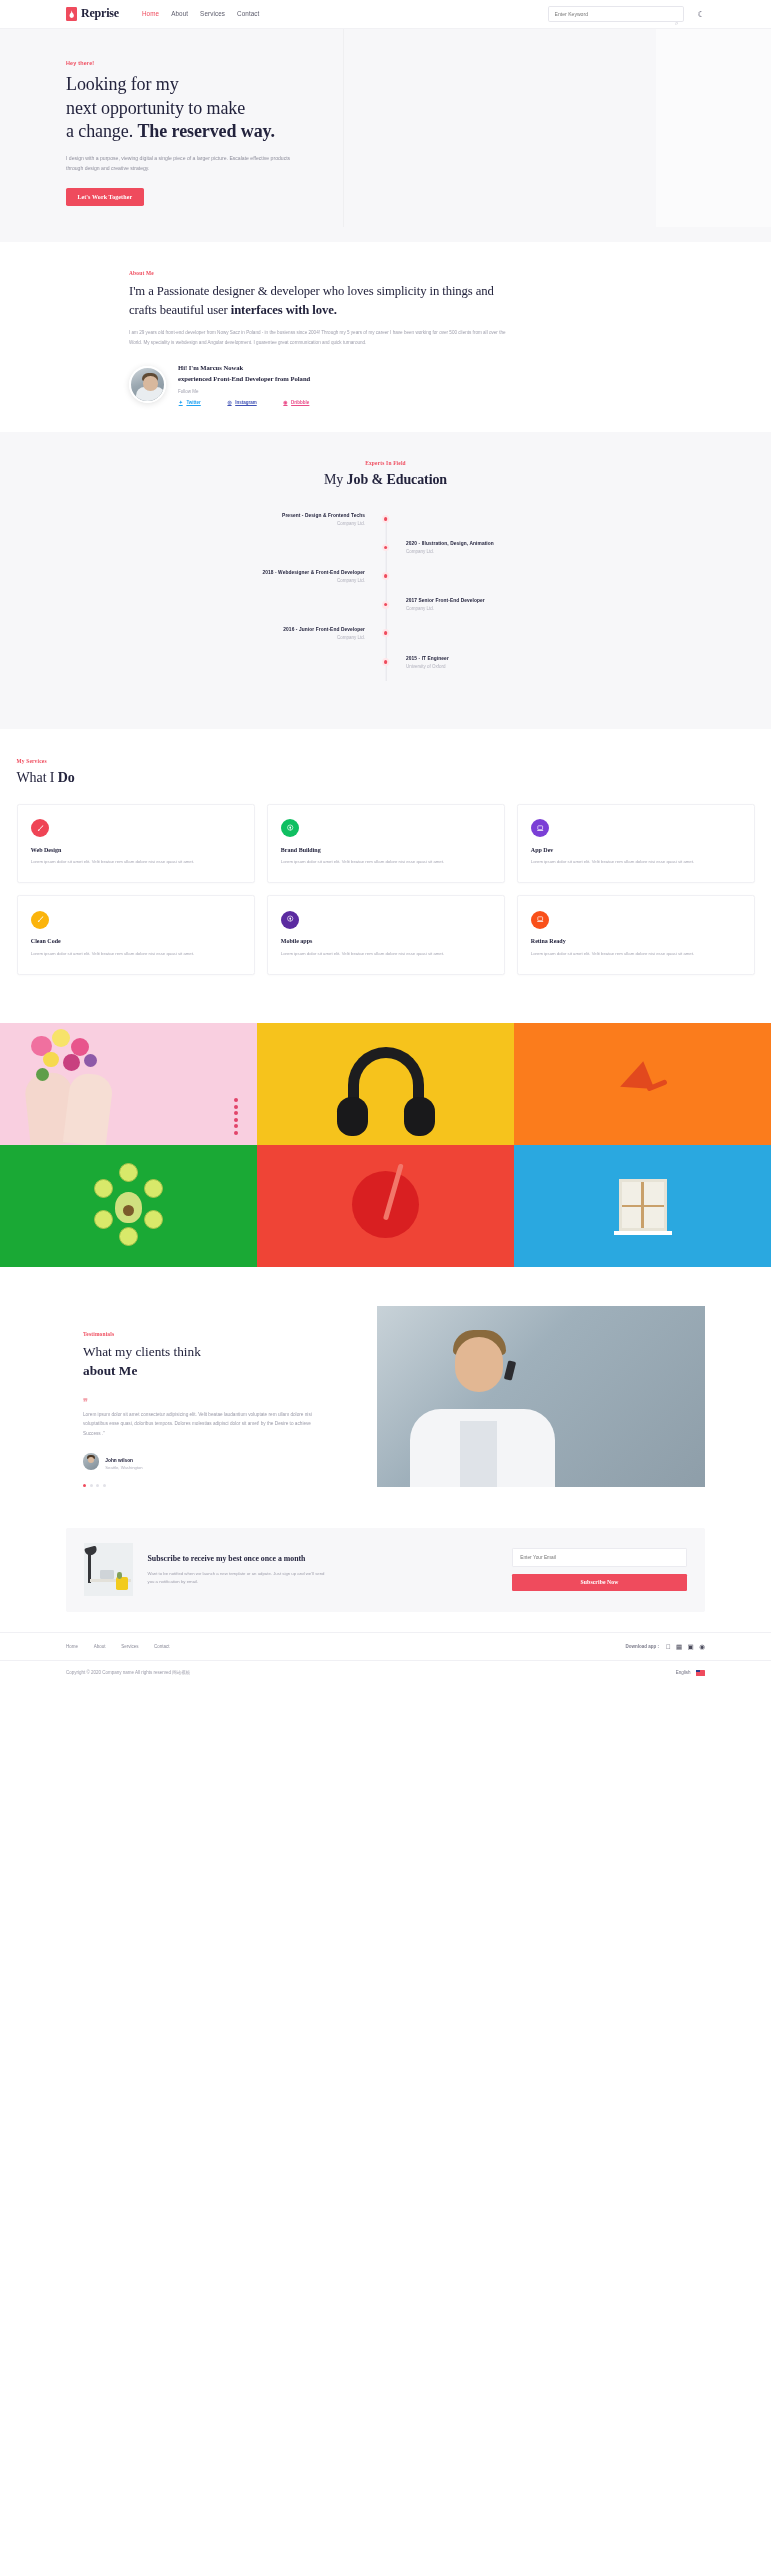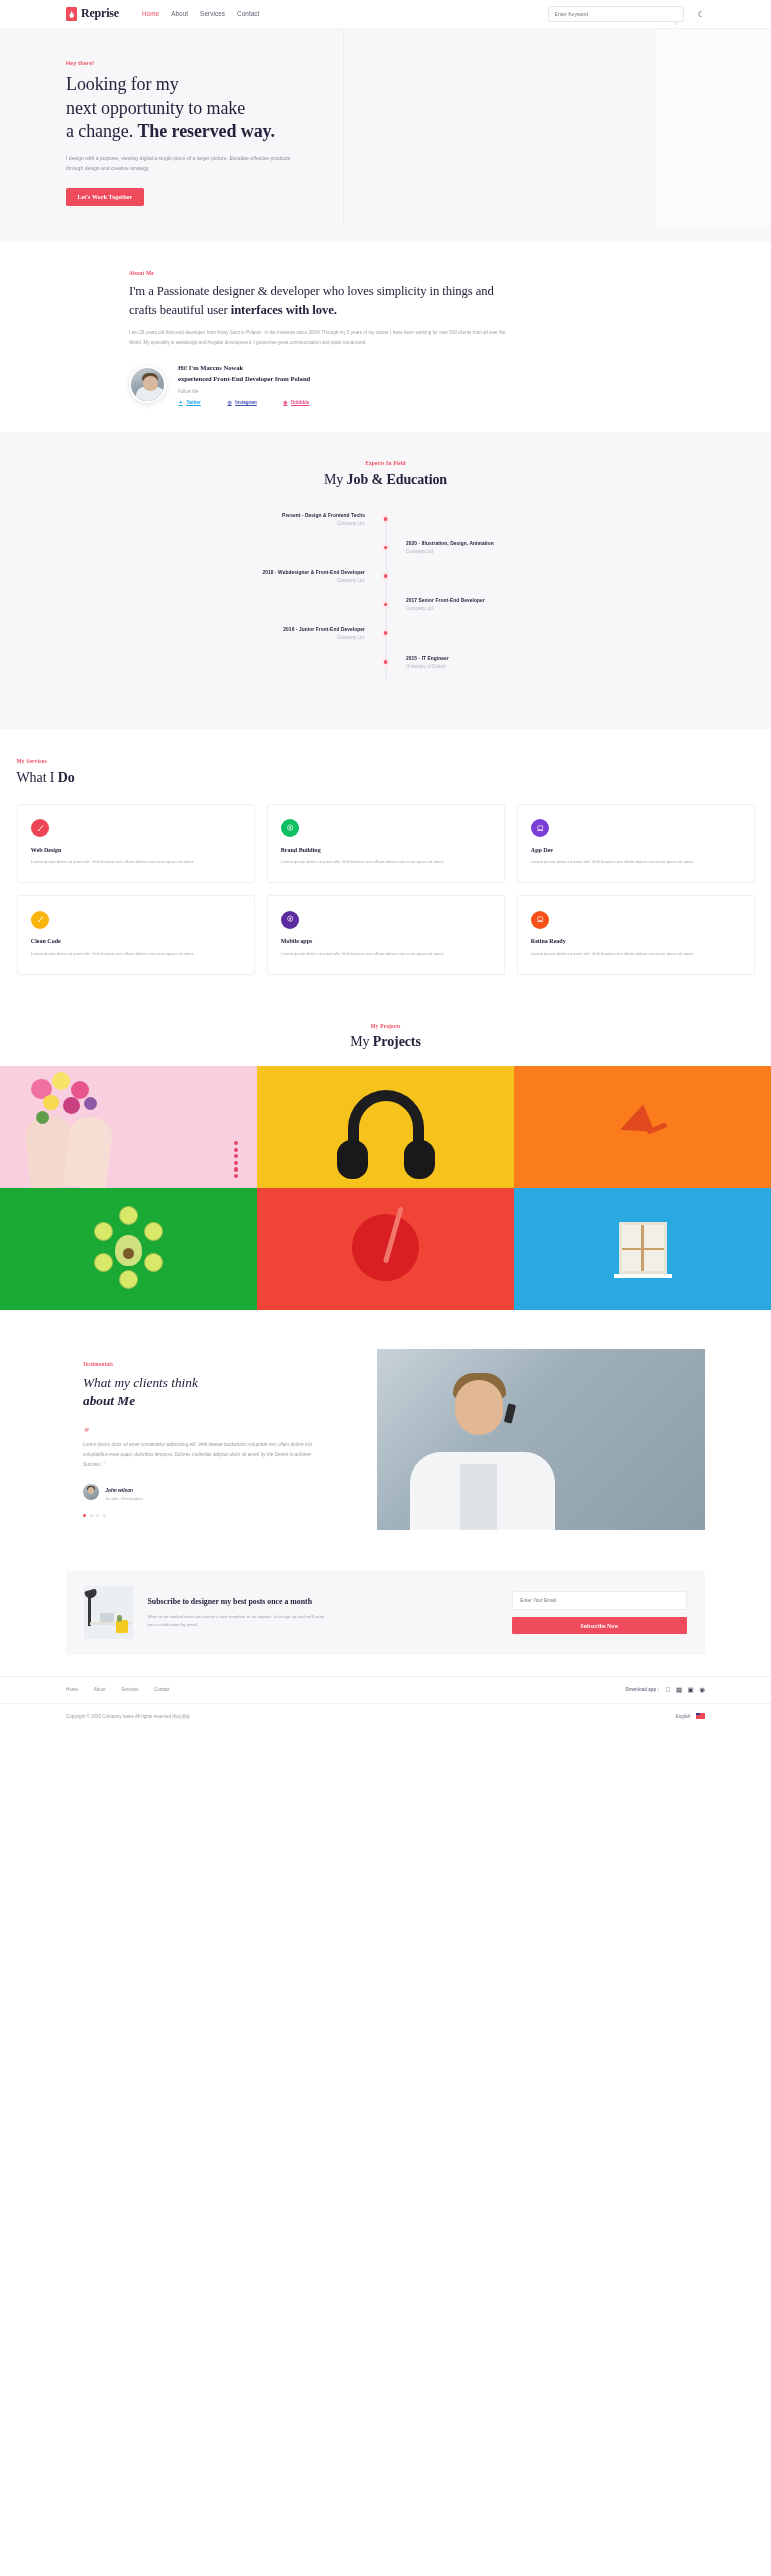--- a/index.html
+++ b/index.html
@@ -251,21 +251,21 @@
   .p6 .win:after {
     content:""; position:absolute; left:0; right:0; top:50%; height:2.4px; background:#c9a06a;
   }
   .p6 .sill {
     position:absolute; left:50%; top:86px; margin-left:-29px; width:58px; height:4.2px;
     background:#fff;
   }
 
   
   .testi { background:#fff; padding:39px 0 35px; }
-  .testi-inner { width:639px; margin:0 auto; display:flex; gap:28px; align-items:center;font-style:italic; }
+  .testi-inner { width:639px; margin:0 auto; display:flex; gap:28px; align-items:flex-end; }
   .testi-left { width:283px; padding-left:17px; }
   .testi h2 {
     font-family:"Liberation Serif", serif; font-size:13.3px; line-height:1.4;
     color:#23233d; font-weight:normal;
   }
   .testi h2 b { font-weight:bold; }
   .quote-mark { color:#f3a0aa; font-size:9px; font-weight:bold; line-height:1; margin:17px 0 3px; }
   .quote-text { font-size:4.7px; color:#9a9aa8; line-height:2.1; max-width:238px; }
   .quote-author { display:flex; align-items:center; gap:6px; margin-top:13.3px; }
   .qa-avatar {
@@ -572,26 +572,20 @@
         </div>
         <div class="svc-name">Retina Ready</div>
         <div class="svc-desc">Lorem ipsum dolor sit amet elit. Velit beatae rem ullam dolore nisi esse quasi sit amet.</div>
       </div>
 
     </div>
   </div>
 </section>
 
 <section class="projects">
-  <div class="sec-head-center" style="margin-bottom:15.7px">
-    <div class="eyebrow serif">My Projects</div>
-    <div class="sec-title">
-      <span>My </span><b>Projects</b>
-    </div>
-  </div>
   <div class="proj-grid">
     <div class="proj-cell p1">
       <span class="hand"></span>
         <span class="hand2"></span>
       <span class="fl" style="left:31px;top:13.3px;width:20.5px;height:20.5px;background:#f0709f"></span>
       <span class="fl" style="left:52px;top:6px;width:18px;height:18px;background:#f7e36a"></span>
       <span class="fl" style="left:71px;top:15.7px;width:18px;height:18px;background:#e8558c"></span>
       <span class="fl" style="left:43px;top:29px;width:15.7px;height:15.7px;background:#f6d94f"></span>
       <span class="fl" style="left:63px;top:31px;width:17px;height:17px;background:#c8407f"></span>
       <span class="fl" style="left:84px;top:31px;width:13.3px;height:13.3px;background:#8e5aa8"></span>
@@ -677,21 +671,21 @@
   <div class="sub-box">
     <div class="sub-img">
       <span class="lamp"></span>
         <span class="lampshade"></span>
         <span class="desk"></span>
       <span class="laptop"></span>
         <span class="chair"></span>
         <span class="plant"></span>
     </div>
     <div class="sub-text">
-      <h3>Subscribe to designer my best posts once a month</h3>
+      <h3>Subscribe to receive my best once once a month</h3>
       <p>Want to be notified when we launch a new template or an udpate. Just sign up and we'll send you a notification by email.</p>
     </div>
     <div class="sub-form">
       <input type="text" placeholder="Enter Your Email" style="">
       <button>Subscribe Now</button>
     </div>
   </div>
 </section>
 
 <footer class="footer">

